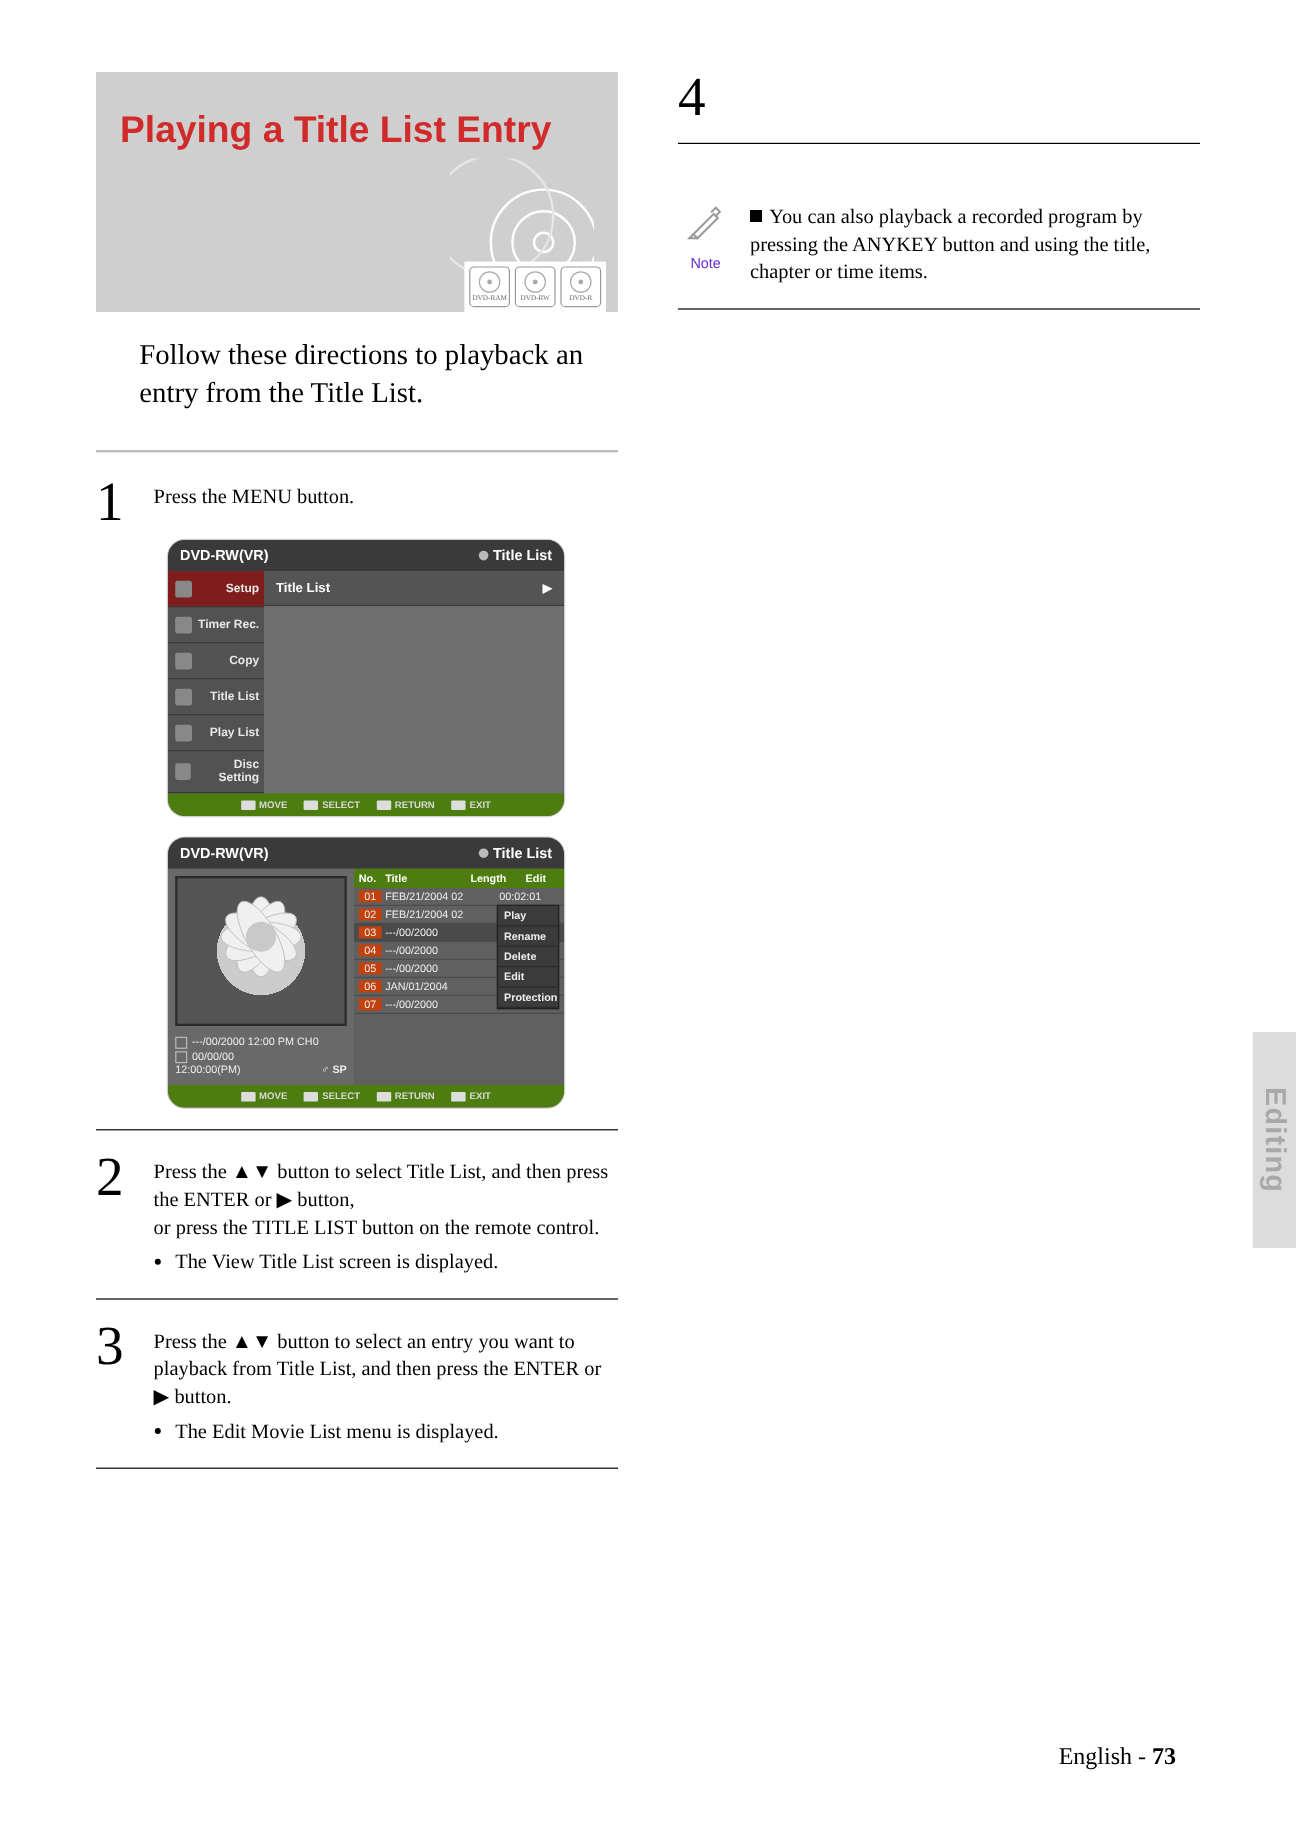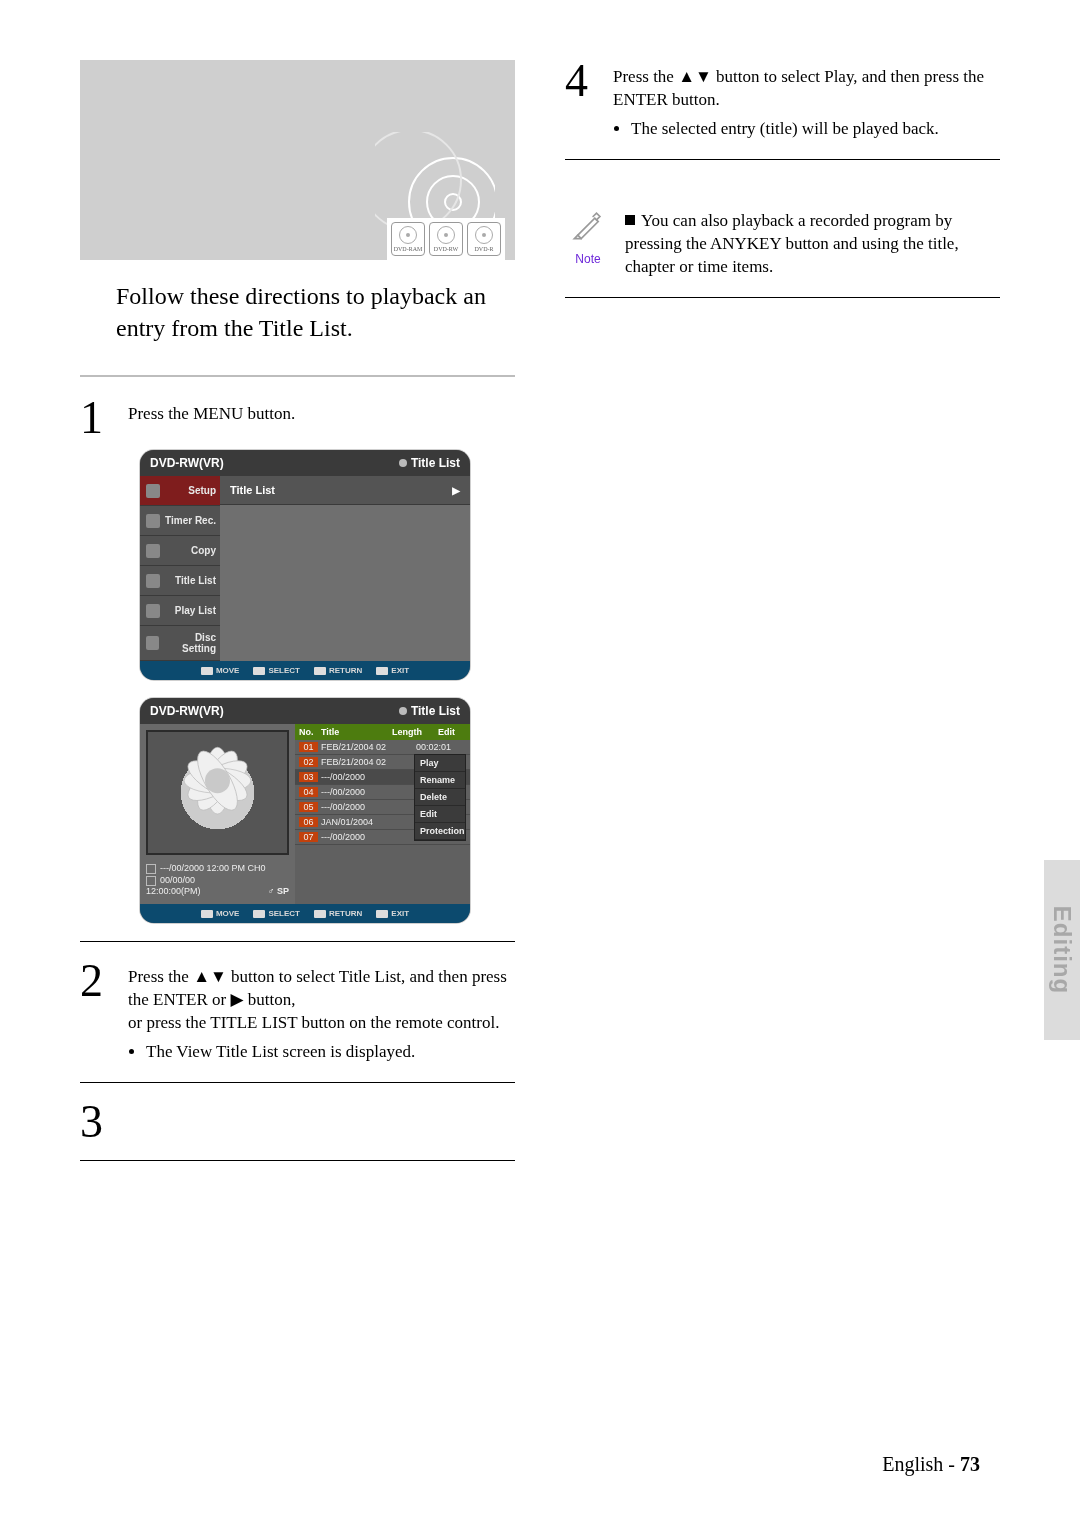--- a/index.html
+++ b/index.html
@@ -171,21 +171,21 @@
     border-bottom: 1px solid #3a3a3a;
     padding: 8px 10px;
     font-size: 11px;
     font-weight: 700;
     display: flex;
     justify-content: space-between;
     align-items: center;
   }
   .osd-main-row .play { font-size: 10px; }
   .osd-foot {
-    background: #0c4a6e;
+    background: #4d7c0f;
     display: flex;
     gap: 14px;
     padding: 5px 10px;
     font-size: 8px;
     font-weight: 700;
     color: #d8d8d8;
     align-items: center;
     justify-content: center;
   }
   .osd-foot .fk { display:flex; gap:3px; align-items:center;}
@@ -304,20 +304,21 @@
   .footer .pg { font-weight:700;}
 </style>
 </head>
 <body>
 
 <div class="page">
   <div class="columns">
 
     <div class="col">
       <div class="hero">
+        <div class="hero-title">Playing a Title List Entry</div>
         <div class="hero-circles">
           <svg viewBox="0 0 120 120">
             <circle cx="78" cy="70" r="44" fill="none" stroke="#fff" stroke-width="2"></circle>
             <circle cx="78" cy="70" r="26" fill="none" stroke="#fff" stroke-width="2"></circle>
             <circle cx="78" cy="70" r="8" fill="none" stroke="#fff" stroke-width="2"></circle>
             <circle cx="36" cy="48" r="50" fill="none" stroke="#e6e6e6" stroke-width="2"></circle>
           </svg>
         </div>
         <div class="disc-badges">
           <div class="badge">
@@ -517,35 +518,35 @@
           <ul>
               <li>The View Title List screen is displayed.</li>
             </ul>
         </div>
       </div>
 
       <hr class="thin">
 
       <div class="step">
         <div class="step-num">3</div>
+        <div class="step-body">
+          <span>Press the ▲▼ button to select an entry you want to playback from Title List, and then press the ENTER or ▶ button.</span>
+          <ul>
+              <li>The Edit Movie List menu is displayed.</li>
+            </ul>
+        </div>
       </div>
 
       <hr class="thin">
     </div>
 
     <div class="col">
 
       <div class="step">
         <div class="step-num">4</div>
-        <div class="step-body">
-          <span>Press the ▲▼ button to select Play, and then press the ENTER button.</span>
-          <ul>
-              <li>The selected entry (title) will be played back.</li>
-            </ul>
-        </div>
       </div>
 
       <hr class="thin">
 
       <div style="height:30px;"></div>
 
       <div class="note-block">
         <div class="note-icon-wrap">
           <svg class="note-icon" viewBox="0 0 40 40">
             <g fill="none" stroke="#9a9a9a" stroke-width="2" stroke-linecap="round">

